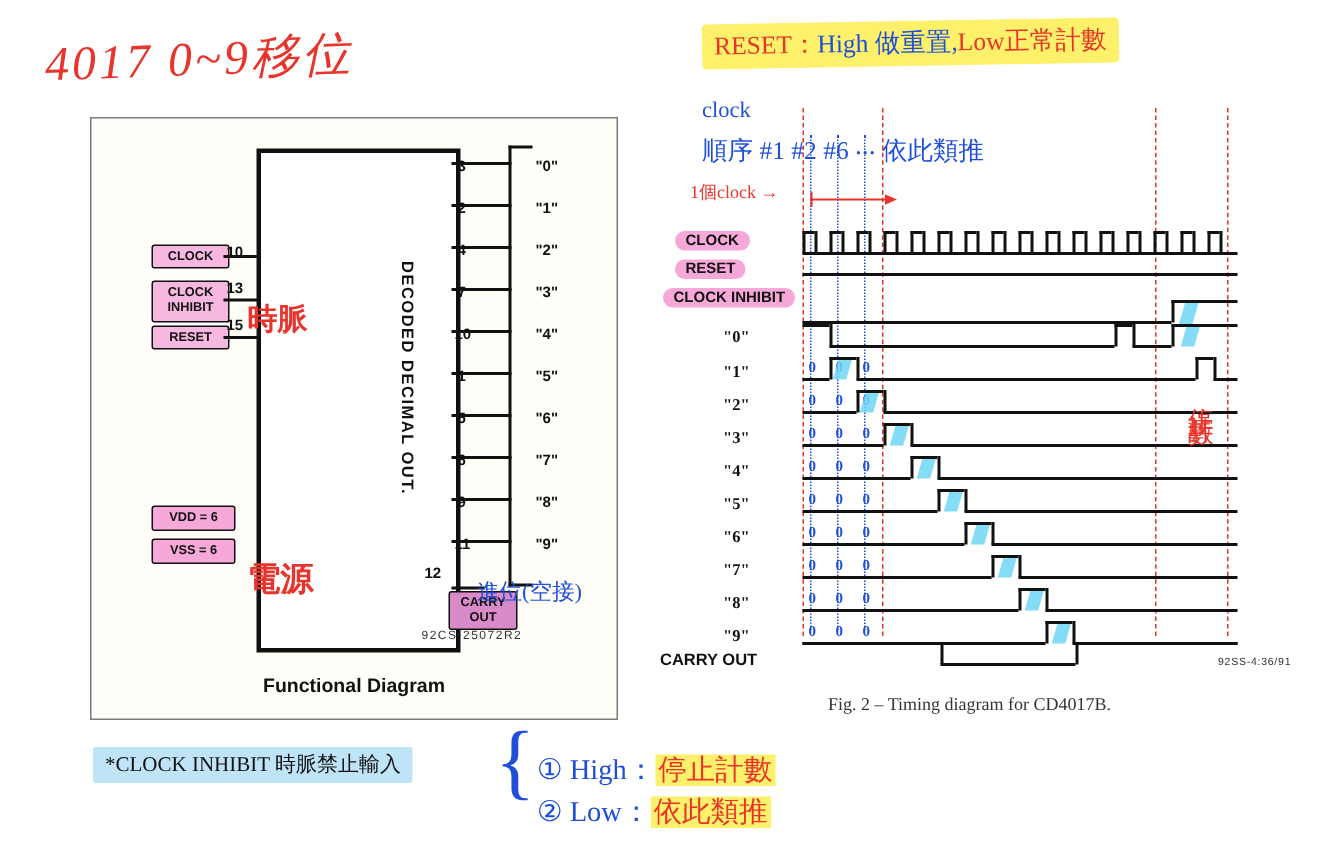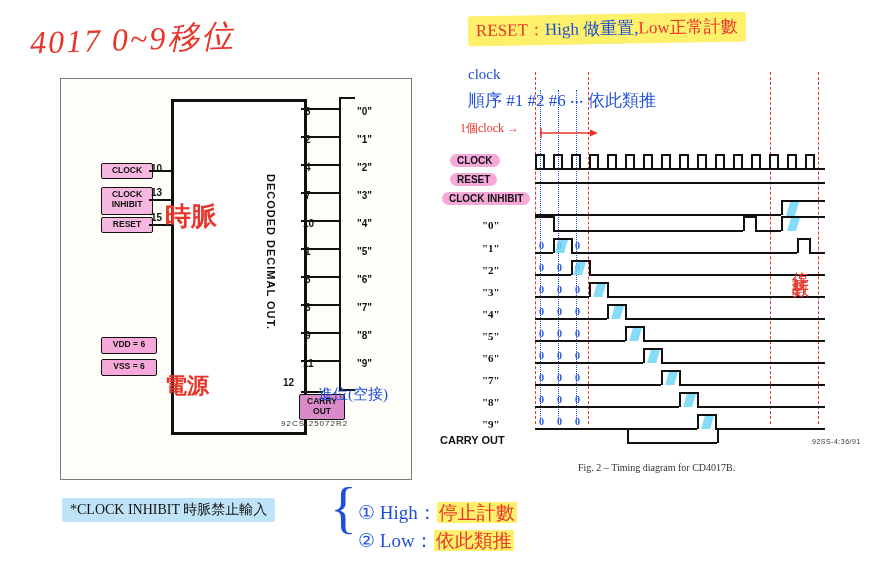--- a/index.html
+++ b/index.html
@@ -86,21 +86,21 @@
   #chip-name2{
     left:0;top:370px;width:350px;text-align:center;
     font-size:13px;font-weight:bold;color:#111;
   }
   #chip-code{
     left:220px;top:340px;font-size:8px;color:#333;letter-spacing:1px;
   }
 
   
   #ann-clockcn{
-    left:104px;top:120px;font-size:26px;color:#e8342a;
+    left:104px;top:120px;font-size:20px;color:#e8342a;
     font-family:Liberation Mono, monospace;font-weight:bold;
   }
   #ann-powercn{
     left:104px;top:292px;font-size:22px;color:#e8342a;
     font-family:"Liberation Serif", serif;font-weight:bold;
   }
   #ann-carry{
     left:318px;top:385px;font-size:15px;color:#1f4fd8;
     font-family:"Liberation Serif", serif;
   }
@@ -181,21 +181,21 @@
     font-size:17px;color:#e8342a;
     font-family:"Liberation Serif", serif;
     writing-mode:vertical-rl;
     letter-spacing:3px;
     line-height:20px;
   }
   #carry-label{
     left:440px;top:434px;font-size:11px;font-weight:bold;color:#111;
   }
   #fig-caption{
-    left:578px;top:462px;font-size:10px;color:#333;
+    left:552px;top:462px;font-size:12px;color:#333;
     font-family:"Liberation Serif", serif;
   }
   #fig-code{
     left:812px;top:438px;font-size:7px;color:#333;letter-spacing:.5px;
   }
   #arrow-1clock{
     left:540px;top:128px;width:58px;height:10px;
   }
 </style>
 </head>
@@ -273,20 +273,21 @@
 
     <div class="abs" style="left:242px;top:274px;"><span class="pin-num">11</span></div>
     <div class="abs" style="left:296px;top:274px;"><span class="pin-out-label">"9"</span></div>
     <div class="abs pin-line" style="left:240px;top:281px;width:40px;"></div>
   </div>
 
   <div class="abs" id="ann-clockcn">時脈</div>
   <div class="abs" id="ann-powercn">電源</div>
 
   <div class="abs" id="chip-code">92CS-25072R2</div>
+  <div class="abs" id="chip-name2">Functional Diagram</div>
 </div>
 
 <div class="abs" id="ann-carry">進位(空接)</div>
 
 <div class="abs" id="note-ci">*CLOCK INHIBIT 時脈禁止輸入</div>
 
 <div class="abs" id="brace">{</div>
 <div class="abs" id="note-high">
   <span>① High：</span><span class="hl">停止計數</span>
 </div>

